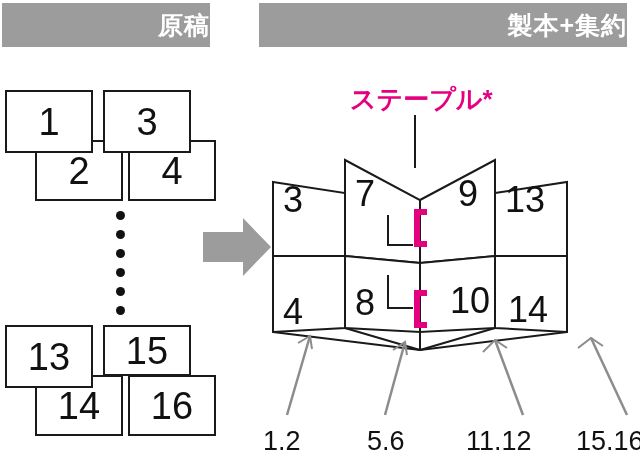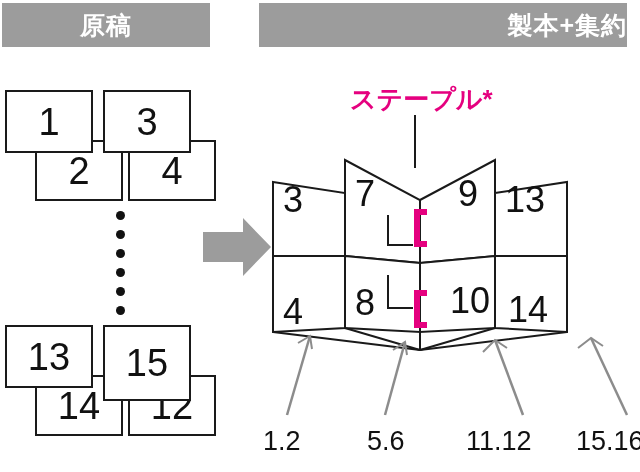--- a/index.html
+++ b/index.html
@@ -21,21 +21,21 @@
     position: absolute;
     background: #9c9c9c;
     color: #ffffff;
     display: flex;
     align-items: center;
     justify-content: center;
     font-weight: bold;
     letter-spacing: 1px;
     box-sizing: border-box;
   }
-  #hdr-left  { left: 2px;   top: 3px; width: 208px; height: 44px; font-size: 25px; }
+  #hdr-left  { left: 2px;   top: 3px; width: 208px; height: 44px; font-size: 25px; justify-content: flex-end; }
   #hdr-right { left: 259px; top: 3px; width: 368px; height: 44px; font-size: 25px; justify-content: flex-end; }
 
   
   .sheet {
     position: absolute;
     background: #ffffff;
     border: 2px solid #1a1a1a;
     box-sizing: border-box;
     font-size: 38px;
     color: #111111;
@@ -121,28 +121,28 @@
   <div class="dot" style="left:116px; top:211px;"></div>
   <div class="dot" style="left:116px; top:230px;"></div>
   <div class="dot" style="left:116px; top:249px;"></div>
   <div class="dot" style="left:116px; top:268px;"></div>
   <div class="dot" style="left:116px; top:287px;"></div>
   <div class="dot" style="left:116px; top:306px;"></div>
 
   <div class="sheet" style="left:5px;  top:325px; width:88px; height:63px; z-index:3;">
       <span>13</span>
     </div>
-  <div class="sheet" style="left:103px;top:325px; width:88px; height:76px; z-index:3;">
+  <div class="sheet" style="left:103px;top:325px; width:88px; height:51px; z-index:3;">
       <span>15</span>
     </div>
   <div class="sheet" style="left:35px; top:375px; width:88px; height:61px; z-index:2;">
       <span>14</span>
     </div>
   <div class="sheet" style="left:128px;top:375px; width:88px; height:61px; z-index:2;">
-      <span>12</span>
+      <span>16</span>
     </div>
 
   <svg id="arrow" viewBox="0 0 68 58">
     <polygon points="0,14 40,14 40,0 68,29 40,58 40,44 0,44" fill="#9c9c9c"></polygon>
   </svg>
 
   <svg id="booklet" viewBox="0 0 385 412">
 
     <text class="staple-label" x="95" y="48">ステープル*</text>
 

